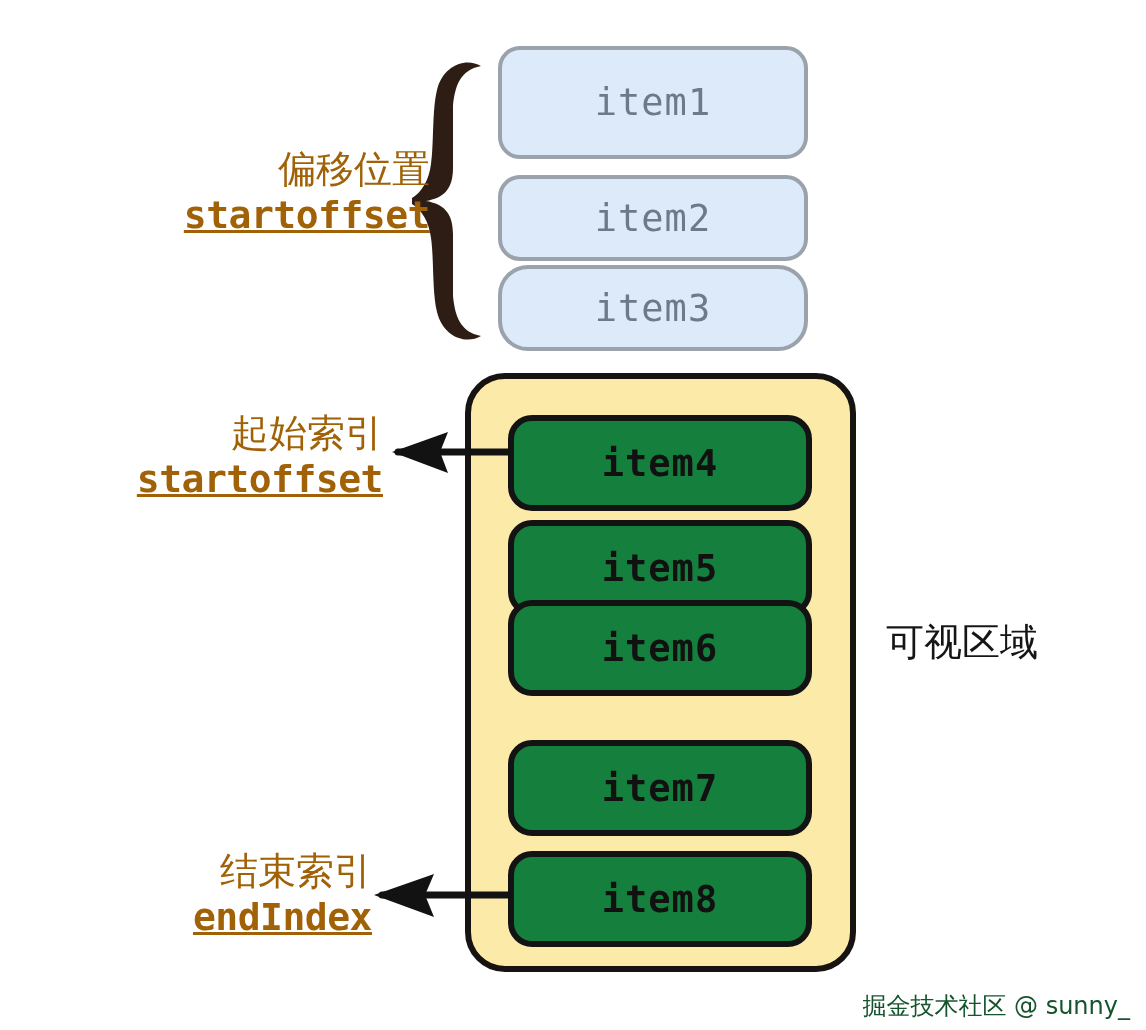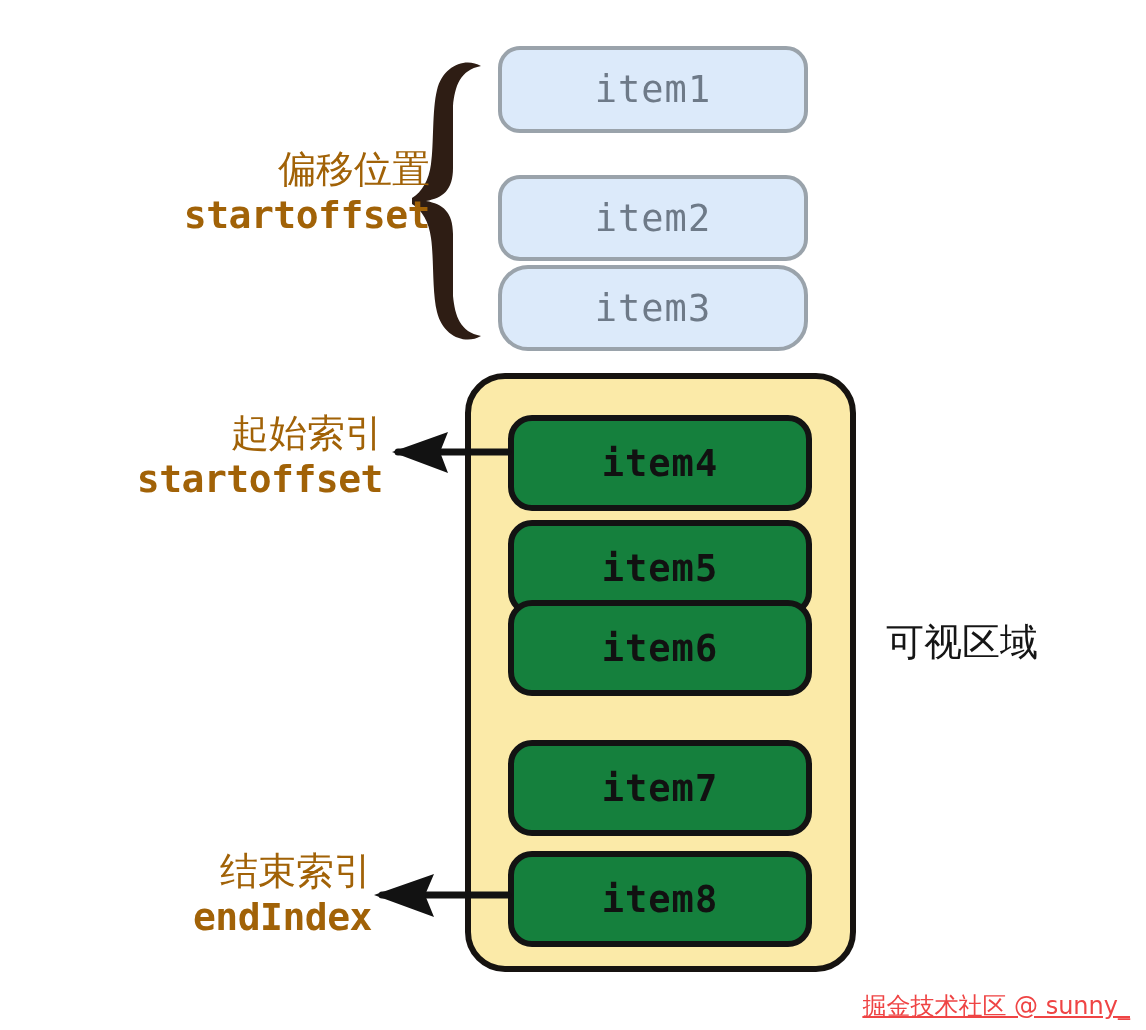--- a/index.html
+++ b/index.html
@@ -29,21 +29,21 @@
     border: 4px solid #9aa3ab;
     border-radius: 22px;
     display: flex;
     align-items: center;
     justify-content: center;
     color: #6e7a88;
     font-family: "DejaVu Sans Mono", monospace;
     font-size: 37px;
     letter-spacing: 1px;
   }
-  .item-faded.f1 { top: 46px;  height: 87px; }
+  .item-faded.f1 { top: 46px;  height: 113px; }
   .item-faded.f2 { top: 155px; height: 86px; margin-top: 20px; }
   .item-faded.f3 { top: 265px; height: 86px; border-radius: 30px; }
 
   
   #viewport-box {
     position: absolute;
     left: 465px;
     top: 373px;
     width: 391px;
     height: 599px;
@@ -89,20 +89,21 @@
   .label-cn {
     font-family: "DejaVu Sans", sans-serif;
     font-size: 38px;
     font-weight: 500;
   }
   .label-en {
     font-family: "DejaVu Sans Mono", monospace;
     font-size: 38px;
     font-weight: 700;
     letter-spacing: -0.5px;
+    text-decoration: underline;
   }
 
   #label-startoffset { left: 120px; top: 146px; width: 310px; }
   #label-startindex  { left: 128px; top: 410px; width: 255px; }
   #label-endindex    { left: 140px; top: 848px; width: 232px; }
 
   #label-viewport {
     position: absolute;
     left: 886px;
     top: 617px;
@@ -120,25 +121,24 @@
     width: 1146px;
     height: 1030px;
     pointer-events: none;
   }
 
   
   #watermark {
     position: absolute;
     right: 16px;
     bottom: 8px;
-    color: #ef4444;
+    color: #14532d;
     font-family: "DejaVu Sans", sans-serif;
     font-size: 24px;
     white-space: nowrap;
-    text-decoration: underline;
   }
 </style>
 </head>
 <body>
 
 <div id="stage">
 
   <div class="item-faded f1">
     <span>item1</span>
   </div>

